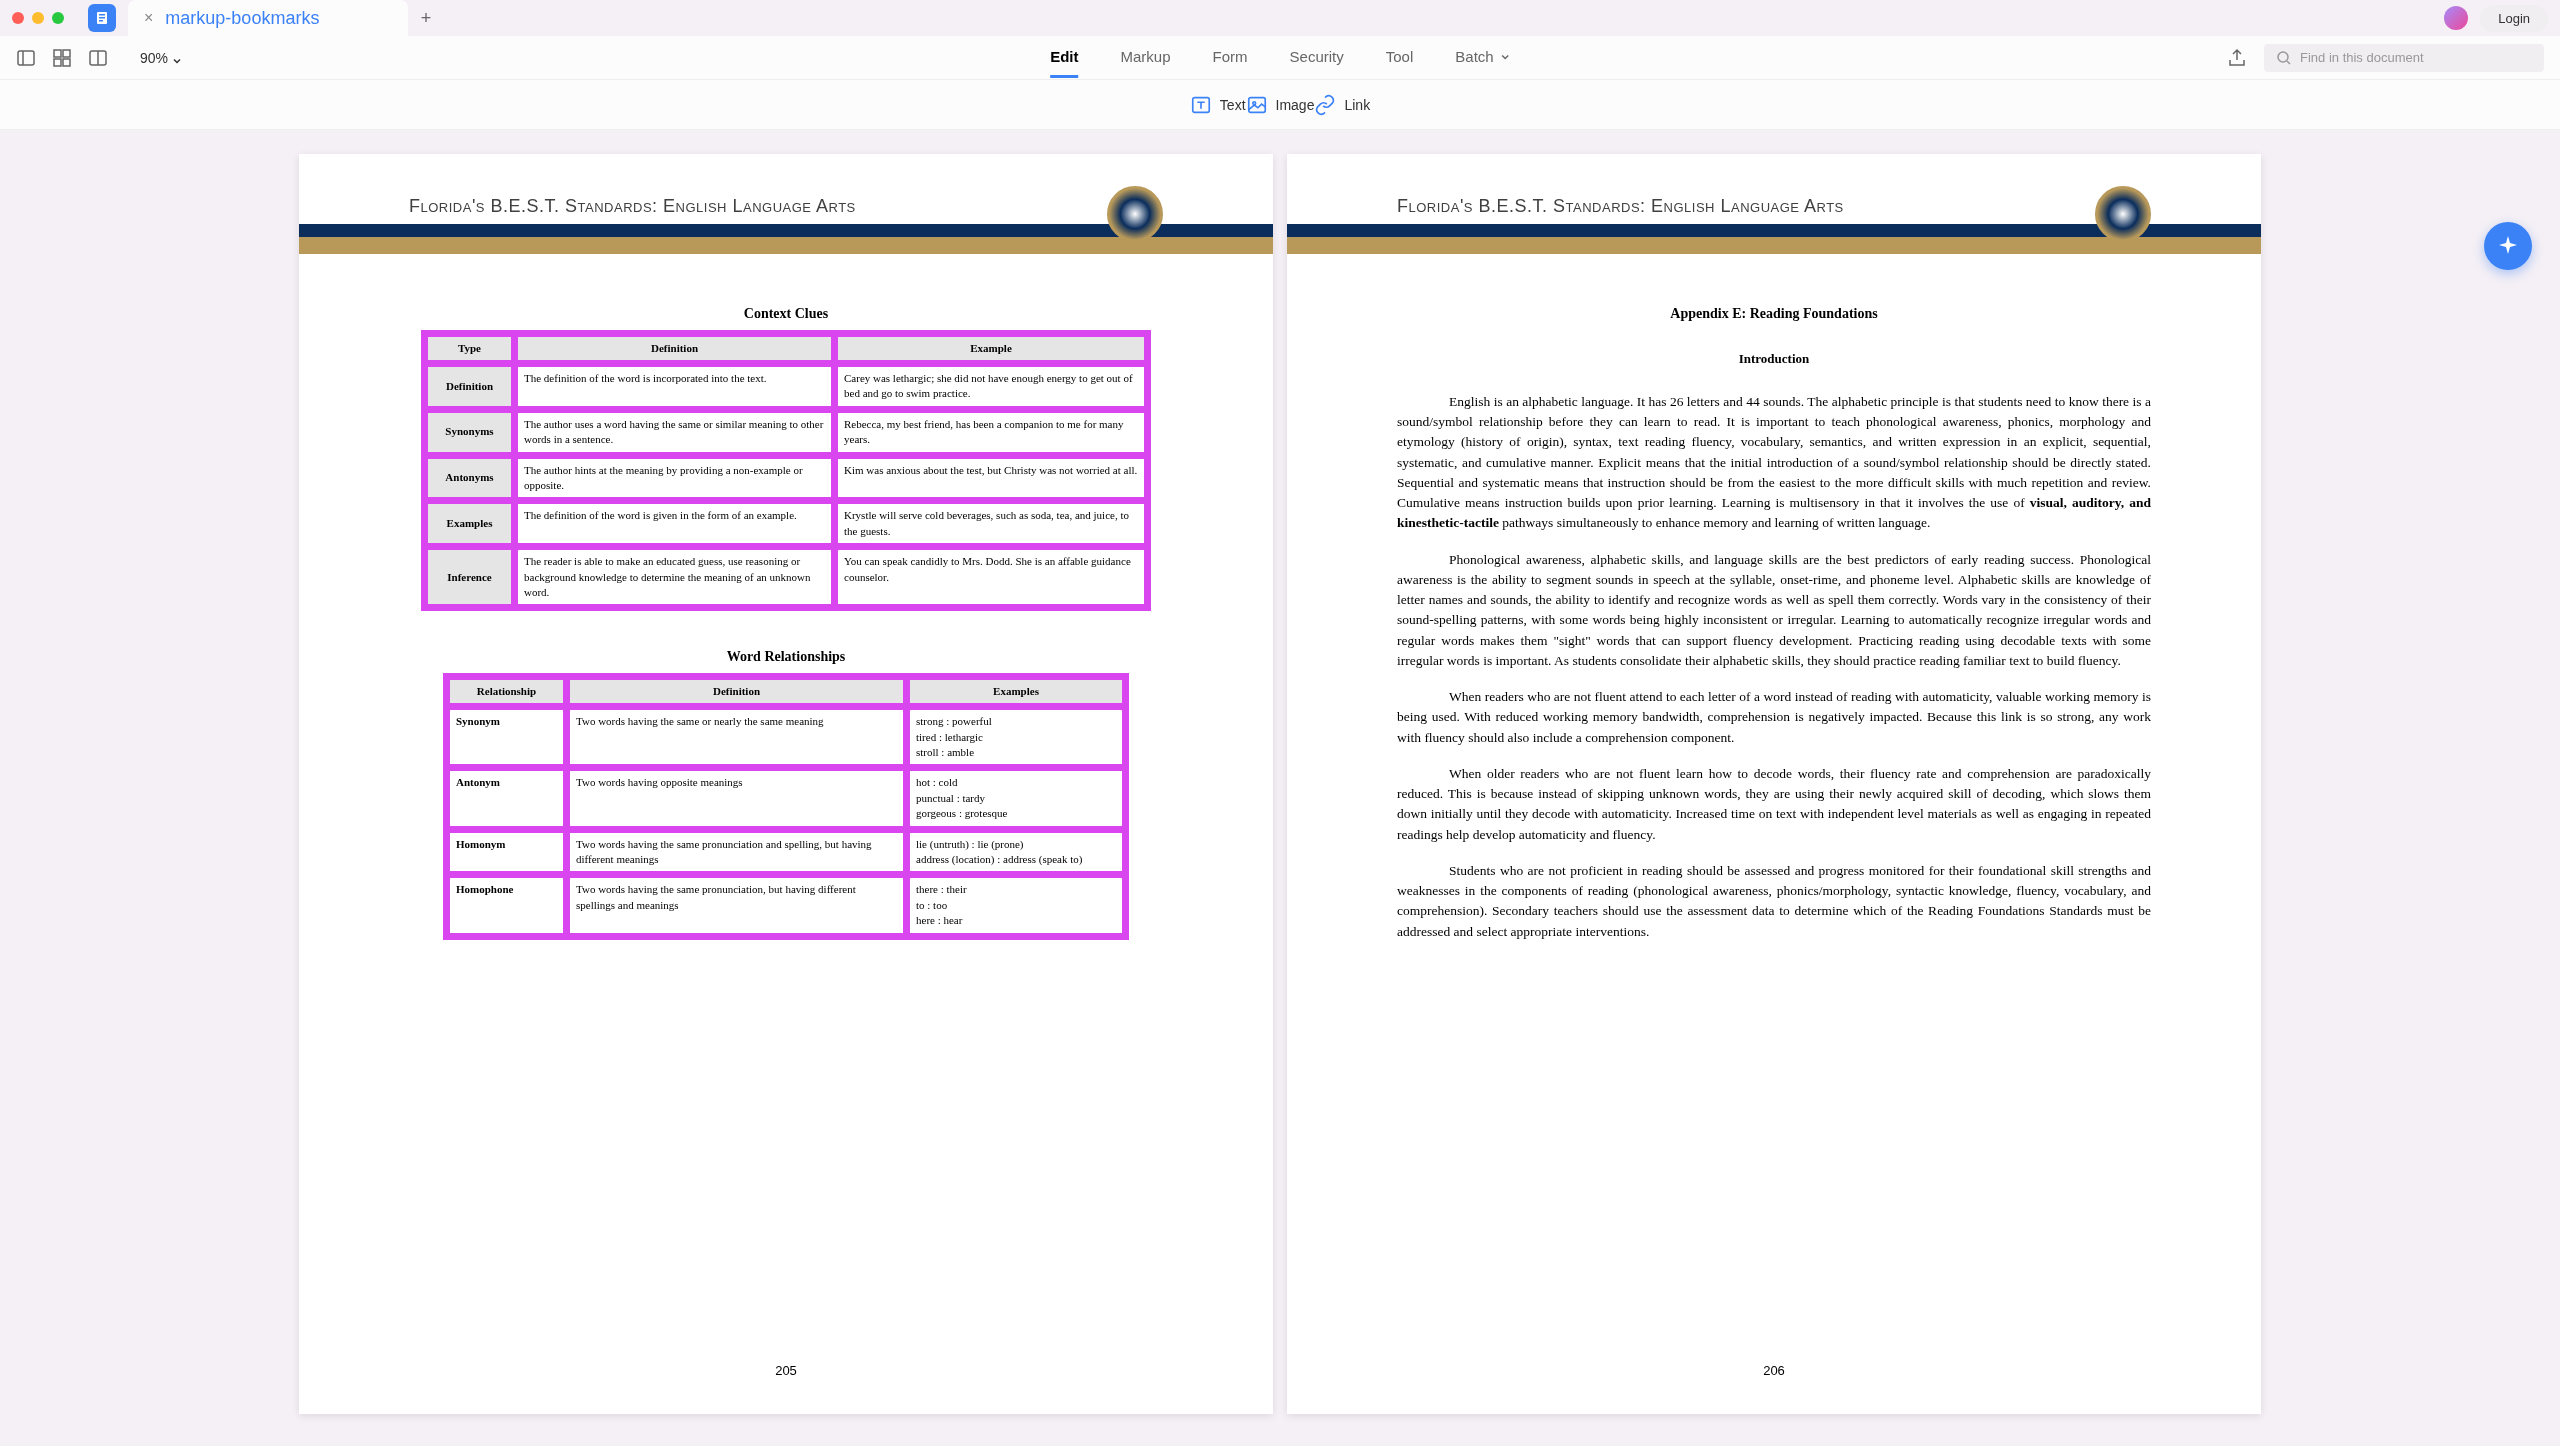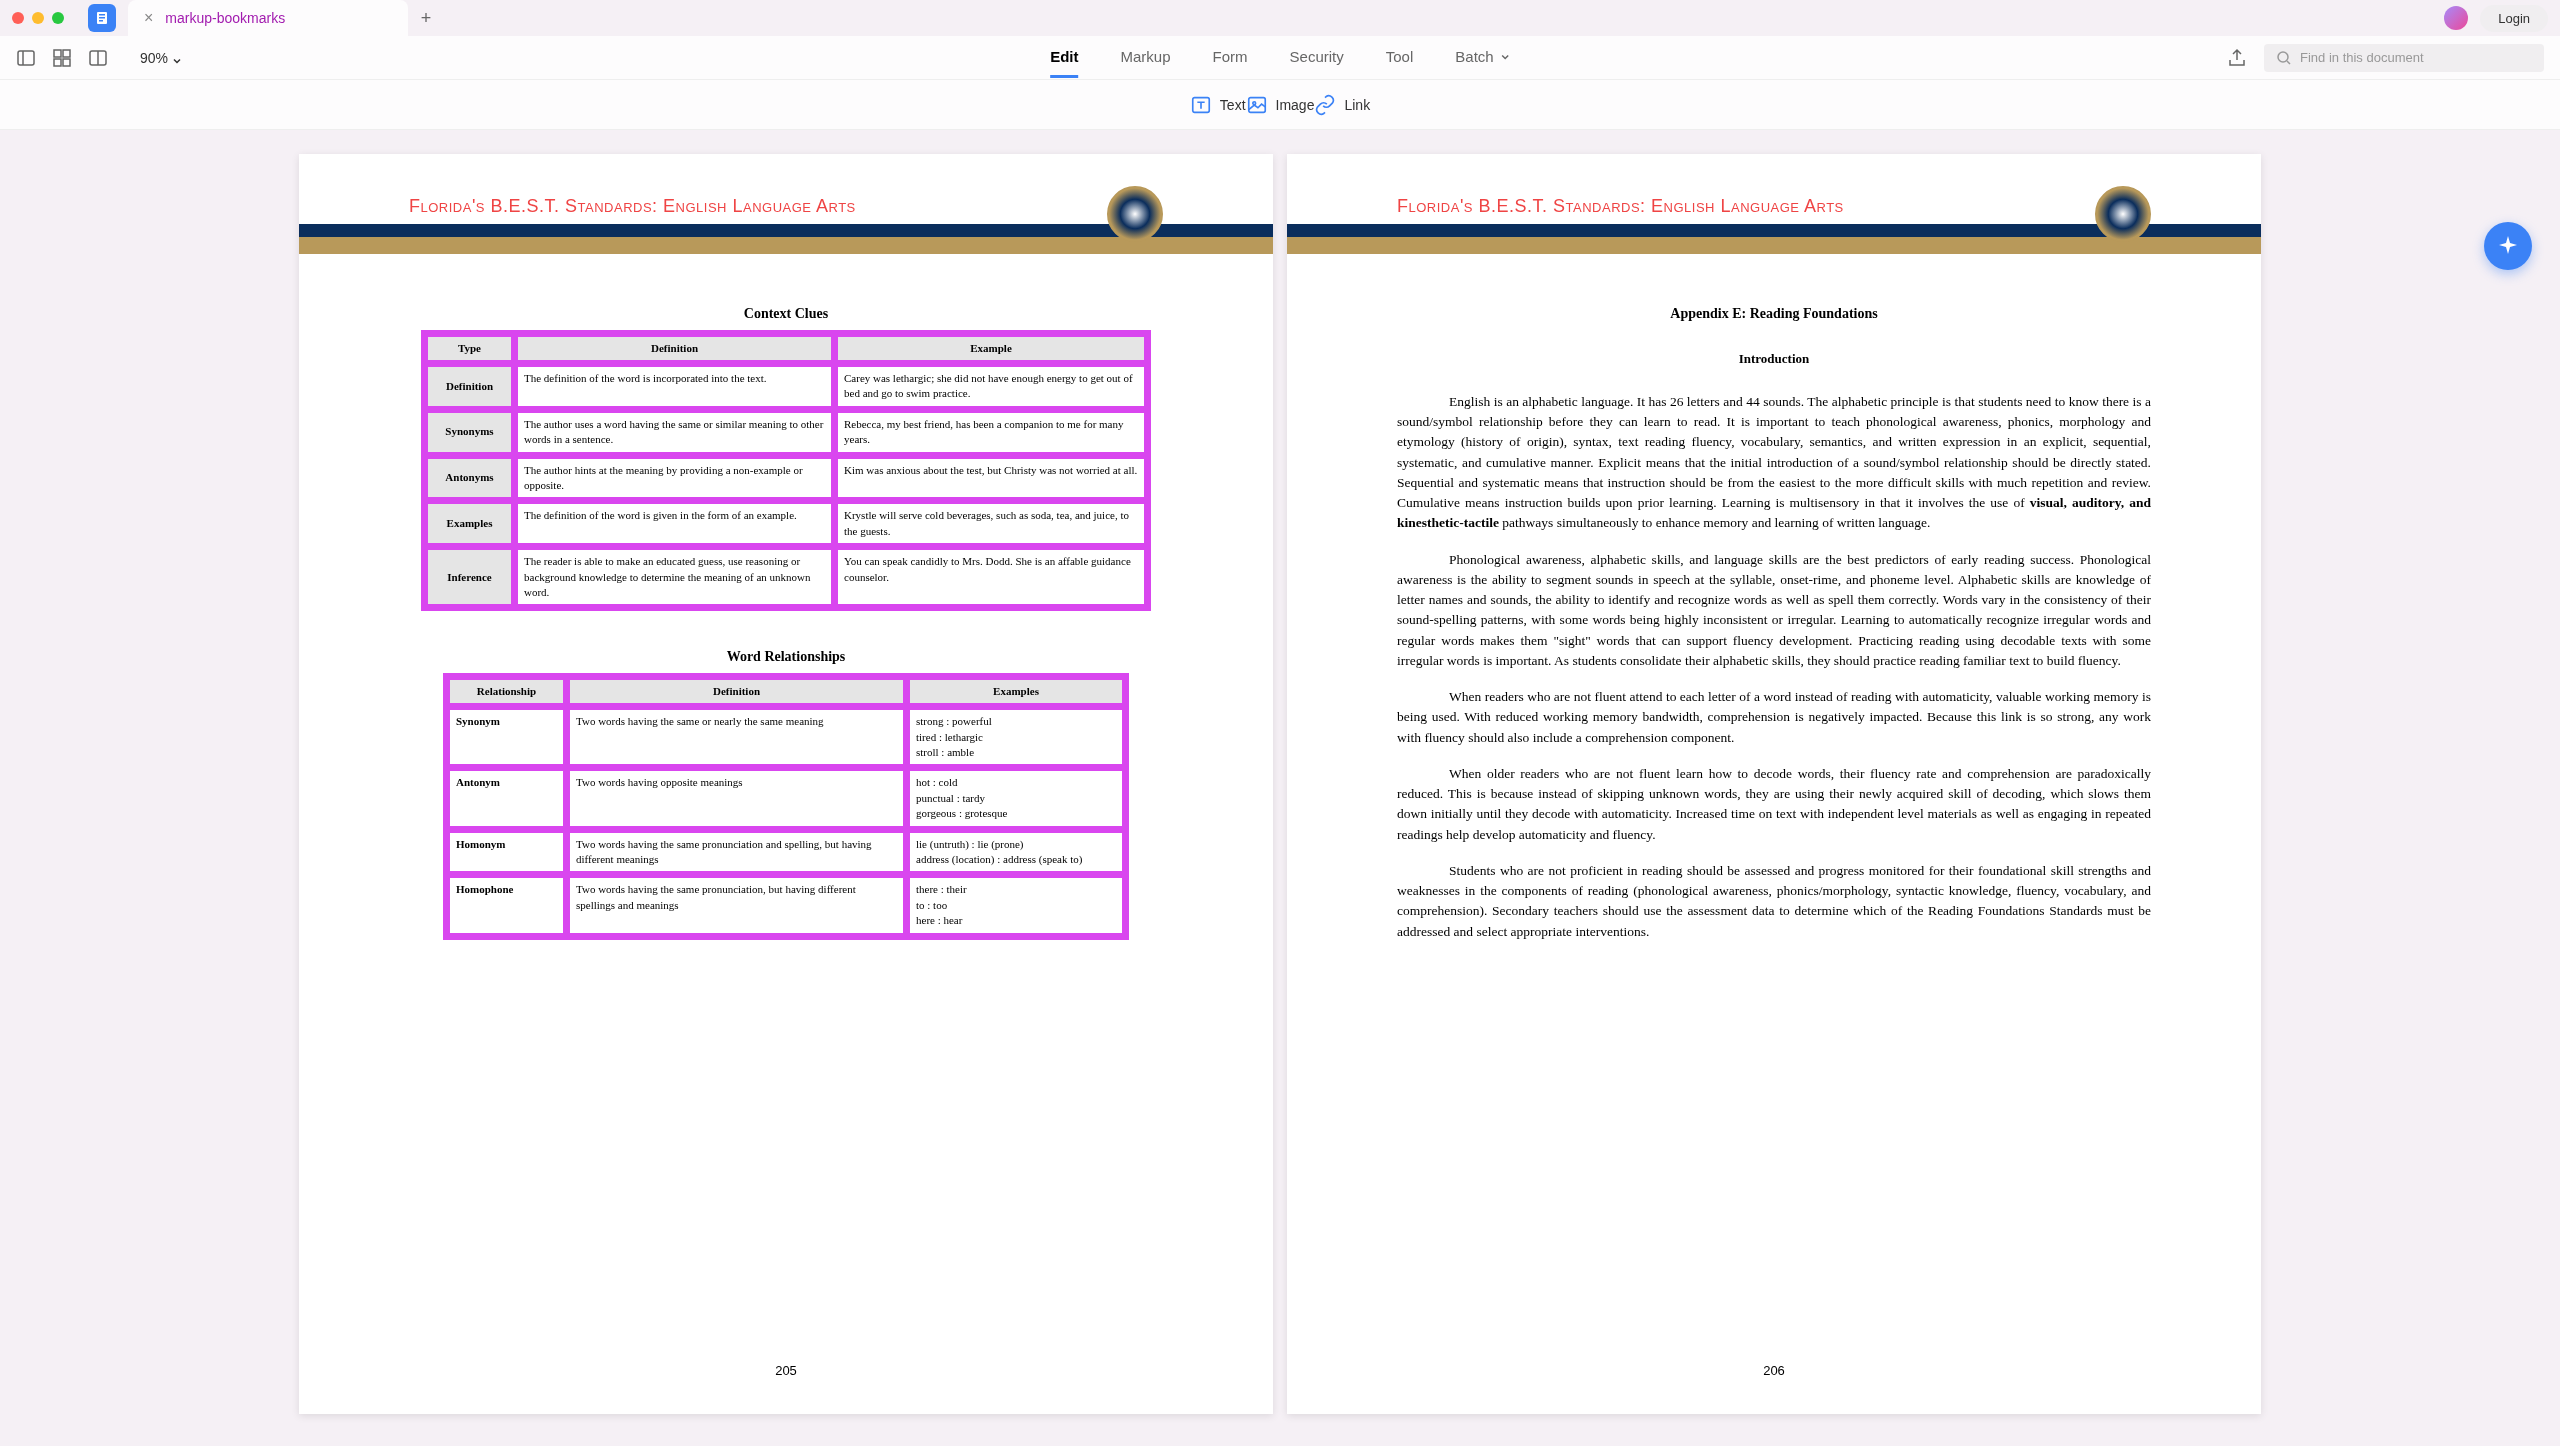--- a/index.html
+++ b/index.html
@@ -33,21 +33,21 @@
   background: #fdfcfd;
   border-radius: 8px 8px 0 0;
   padding: 8px 24px 8px 16px;
   display: flex;
   align-items: center;
   gap: 12px;
   height: 36px;
   min-width: 280px;
 }
 .tab-close { color: #888; cursor: pointer; font-size: 16px; }
-.tab-title { font-size: 14px; color: #a21caf; }
+.tab-title { font-size: 18px; color: #3b82f6; }
 .new-tab {
   width: 36px; height: 36px; display: flex; align-items: center;
   justify-content: center; color: #666; font-size: 18px; cursor: pointer;
 }
 .titlebar-right {
   margin-left: auto; display: flex; align-items: center; gap: 12px;
 }
 .right-icon {
   width: 24px; height: 24px; border-radius: 50%;
   background: linear-gradient(135deg, #a78bfa, #ec4899);
@@ -139,21 +139,21 @@
 }
 .page-header::before {
   content: "";
   position: absolute;
   left: 0; right: 0; top: 70px;
   height: 26px;
   background: linear-gradient(to bottom, #0a2d5c 0%, #0a2d5c 50%, #b8995a 50%, #b8995a 100%);
 }
 .header-title {
   position: absolute; top: 42px; left: 110px;
-  font-size: 18px; color: #ef4444;
+  font-size: 18px; color: #404040;
   font-variant: small-caps; letter-spacing: 0.5px;
 }
 .seal {
   position: absolute; right: 110px; top: 32px;
   width: 56px; height: 56px; border-radius: 50%;
   background: radial-gradient(circle, #fff 0%, #0a2d5c 40%, #b8995a 70%);
   border: 2px solid #b8995a;
   z-index: 2;
 }
 .page-body {

